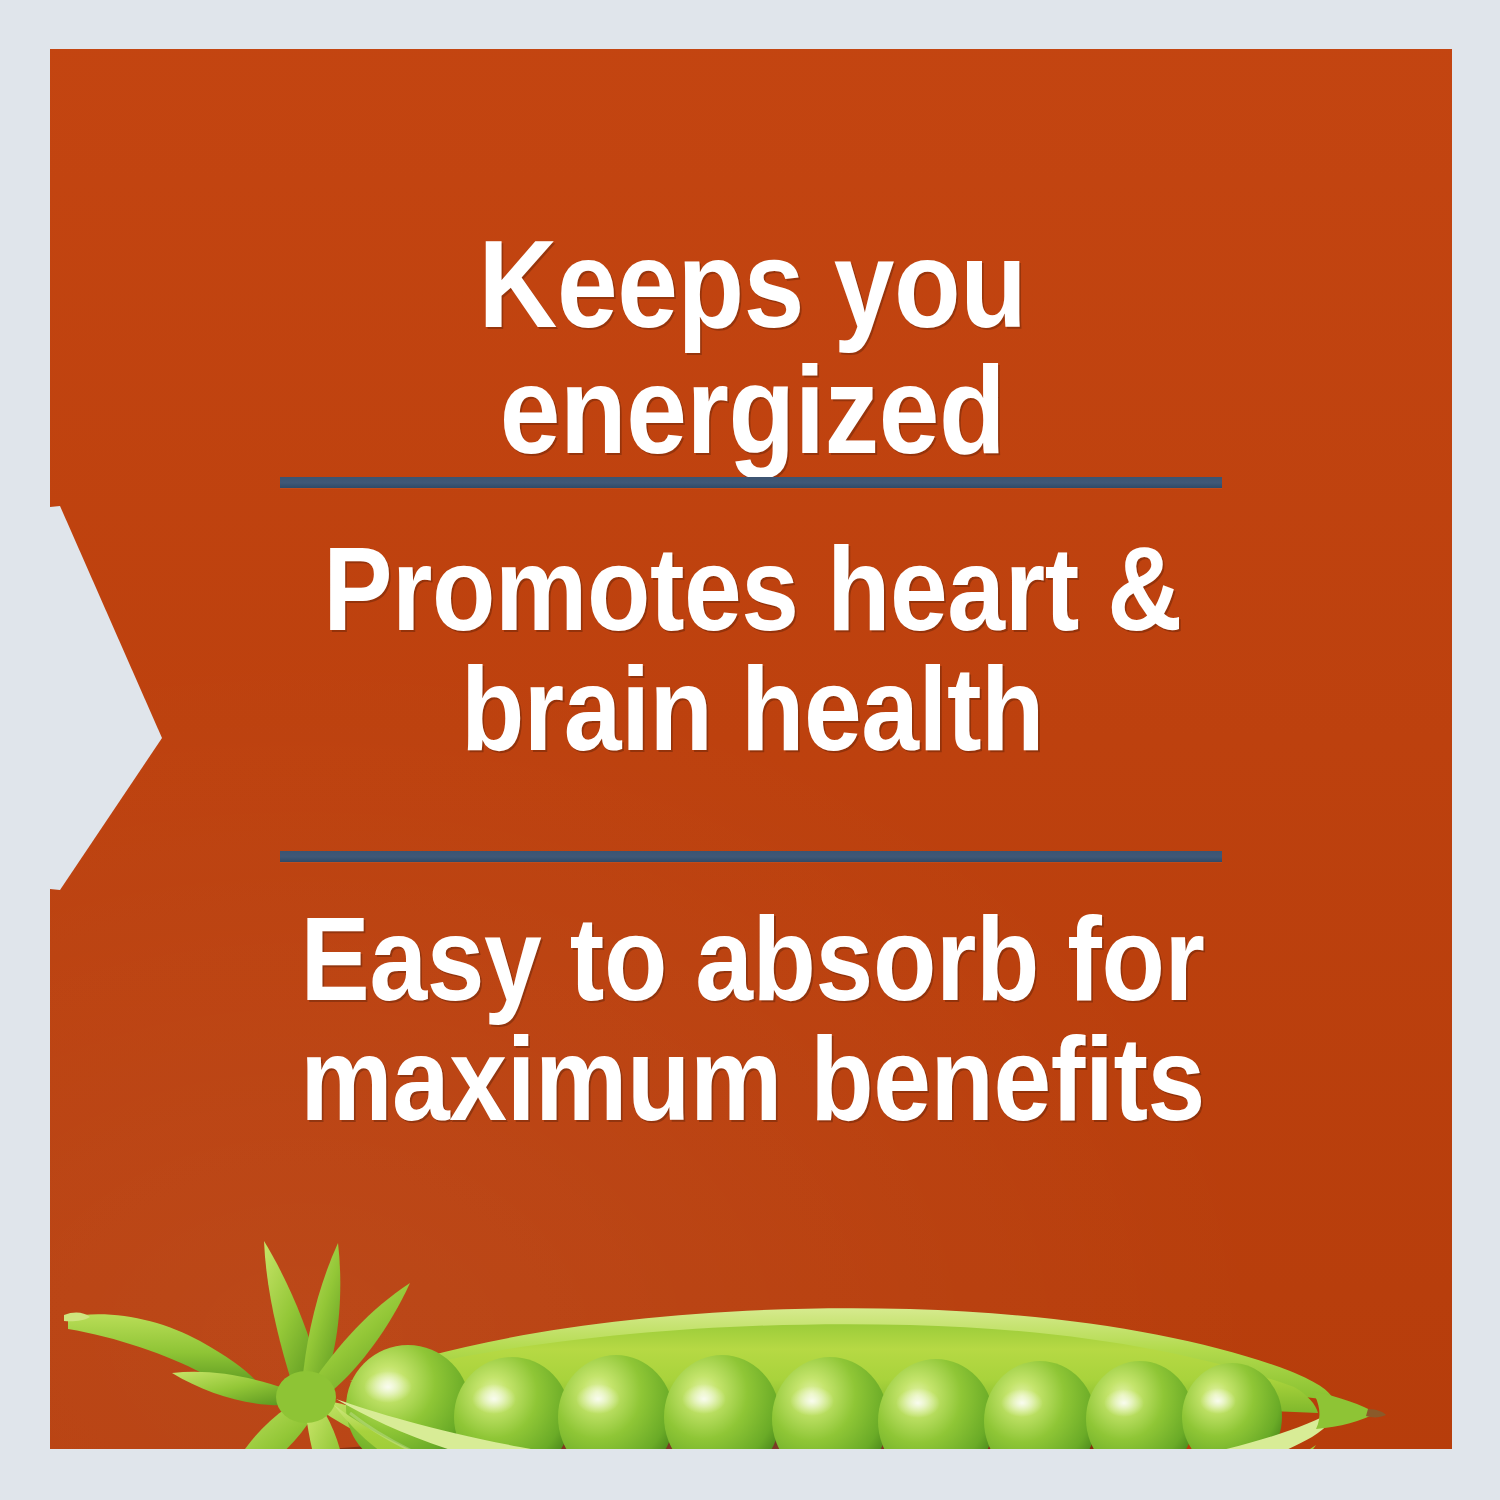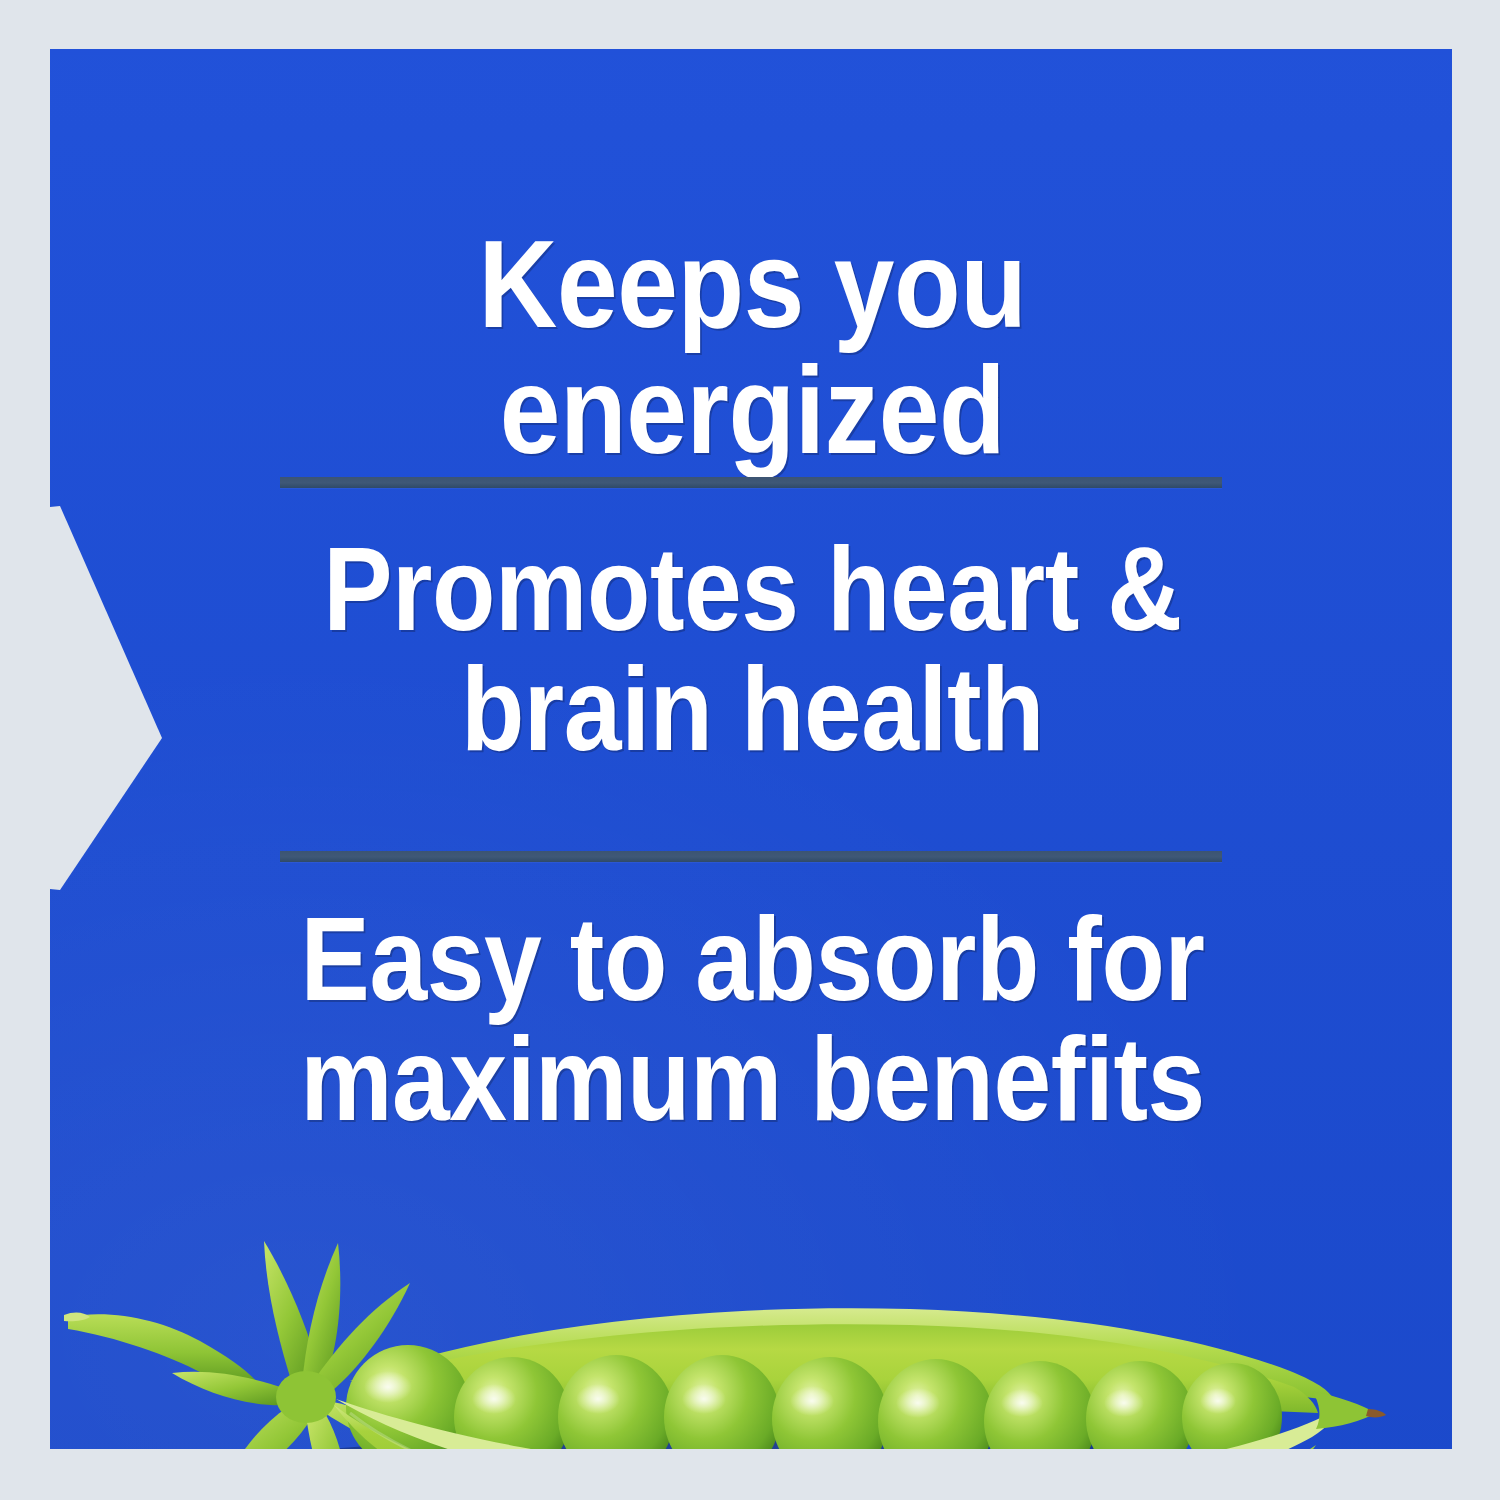--- a/index.html
+++ b/index.html
@@ -21,21 +21,21 @@
     background: #e0e5eb;
   }
 
   
   #panel {
     position: absolute;
     left: 50px;
     top: 49px;
     width: 1402px;
     height: 1400px;
-    background: #1d4ed8;
+    background: #c2410c;
     overflow: hidden;
     
     -webkit-clip-path: polygon(
         0% 0%,
         100% 0%,
         100% 100%,
         0% 100%,
         0% 60.7%,
         1.57% 60.0%,
         0% 49.3%,

